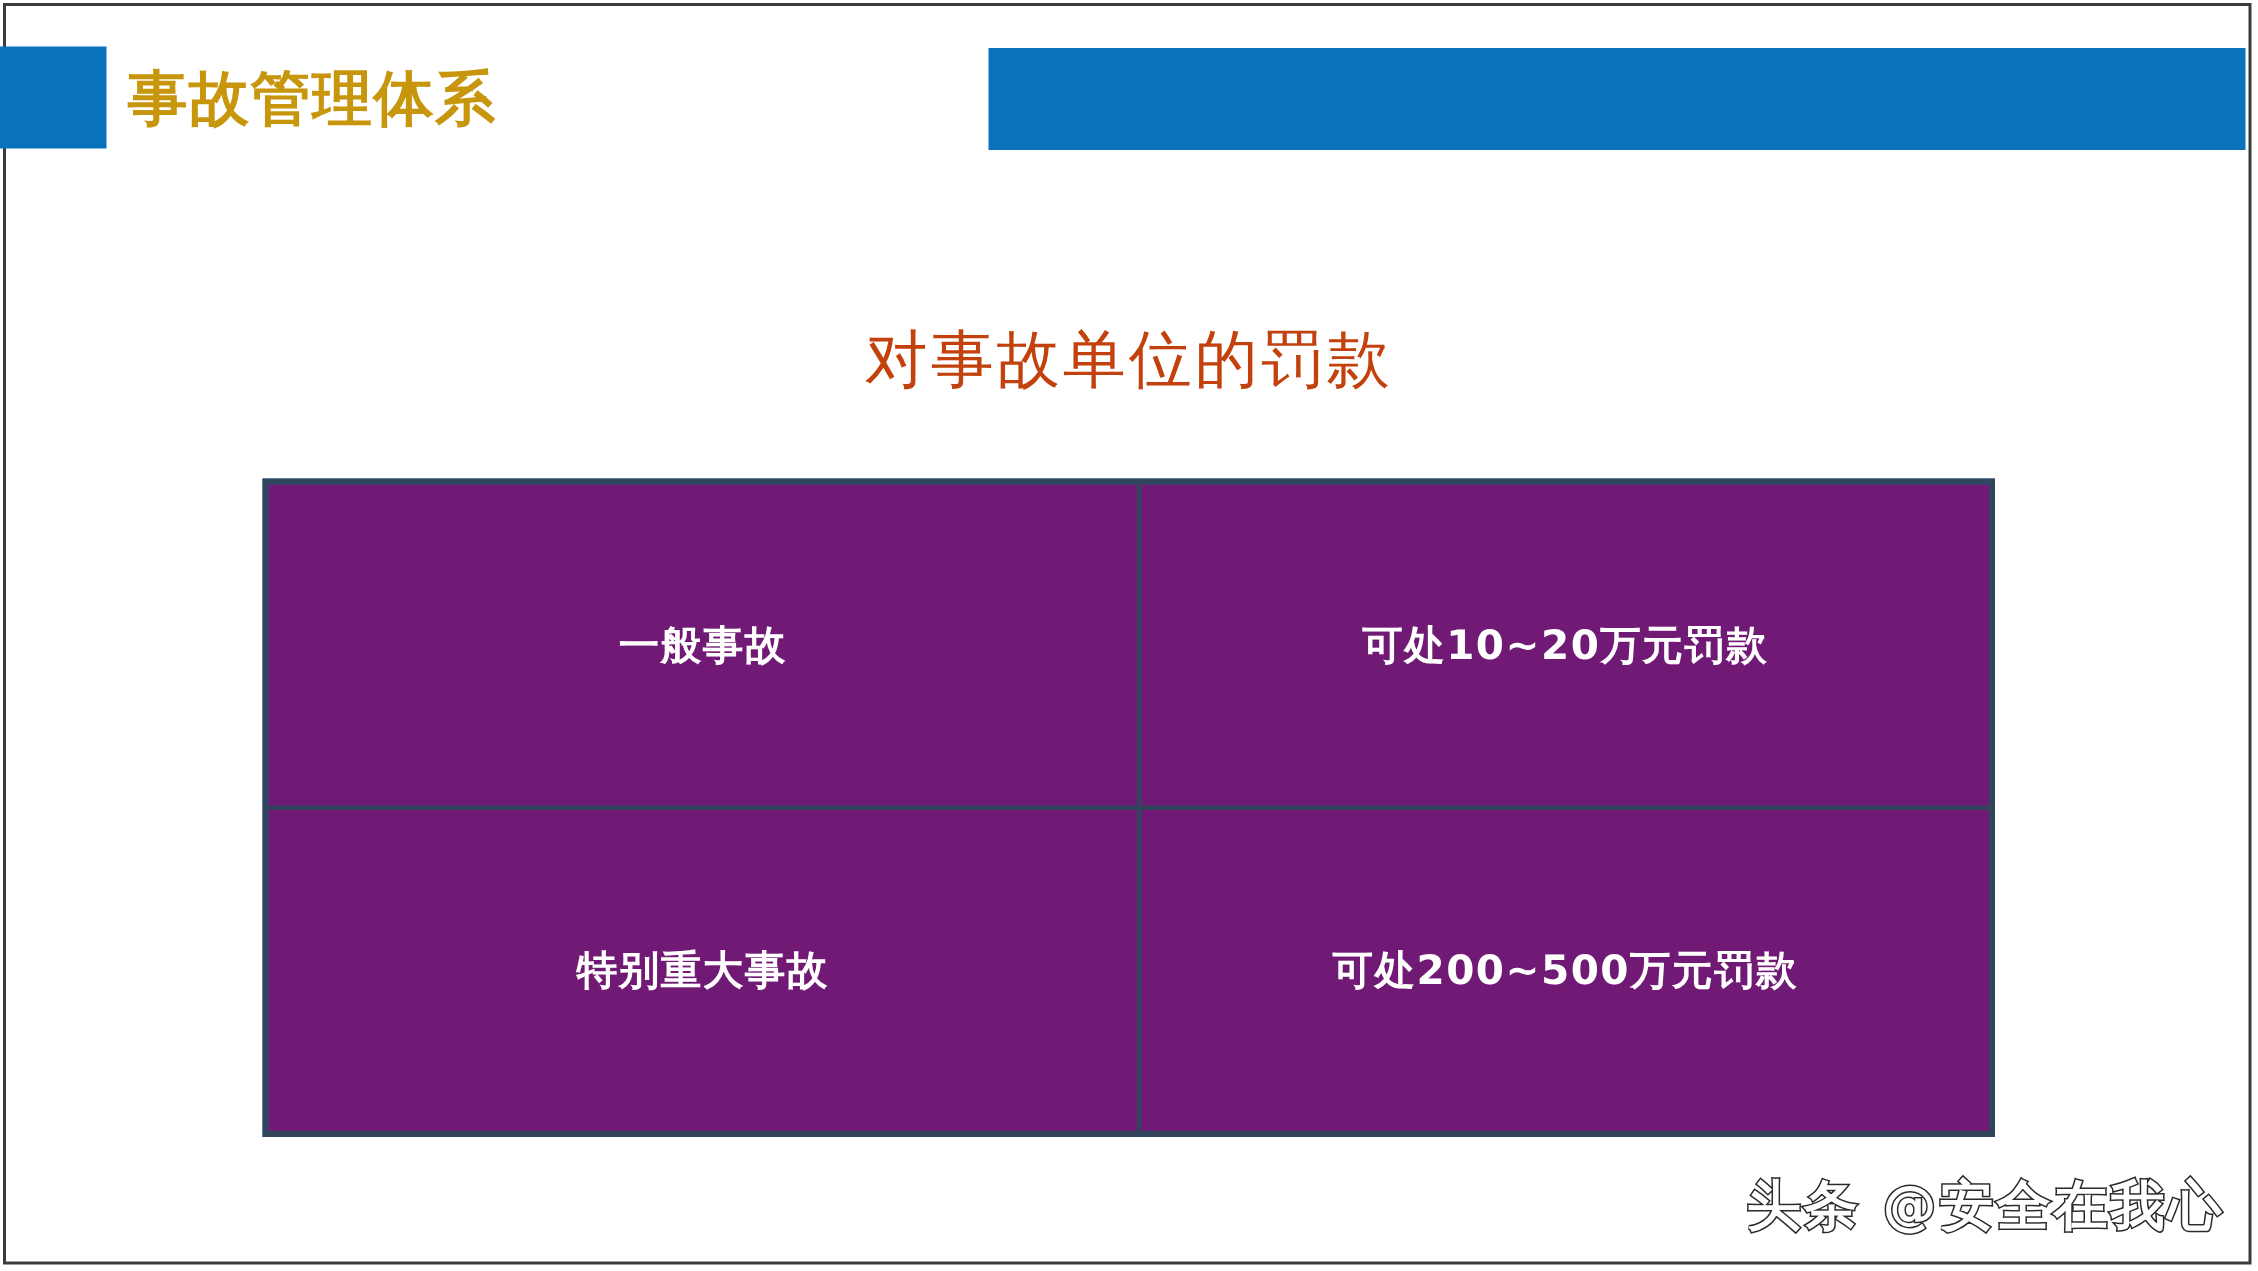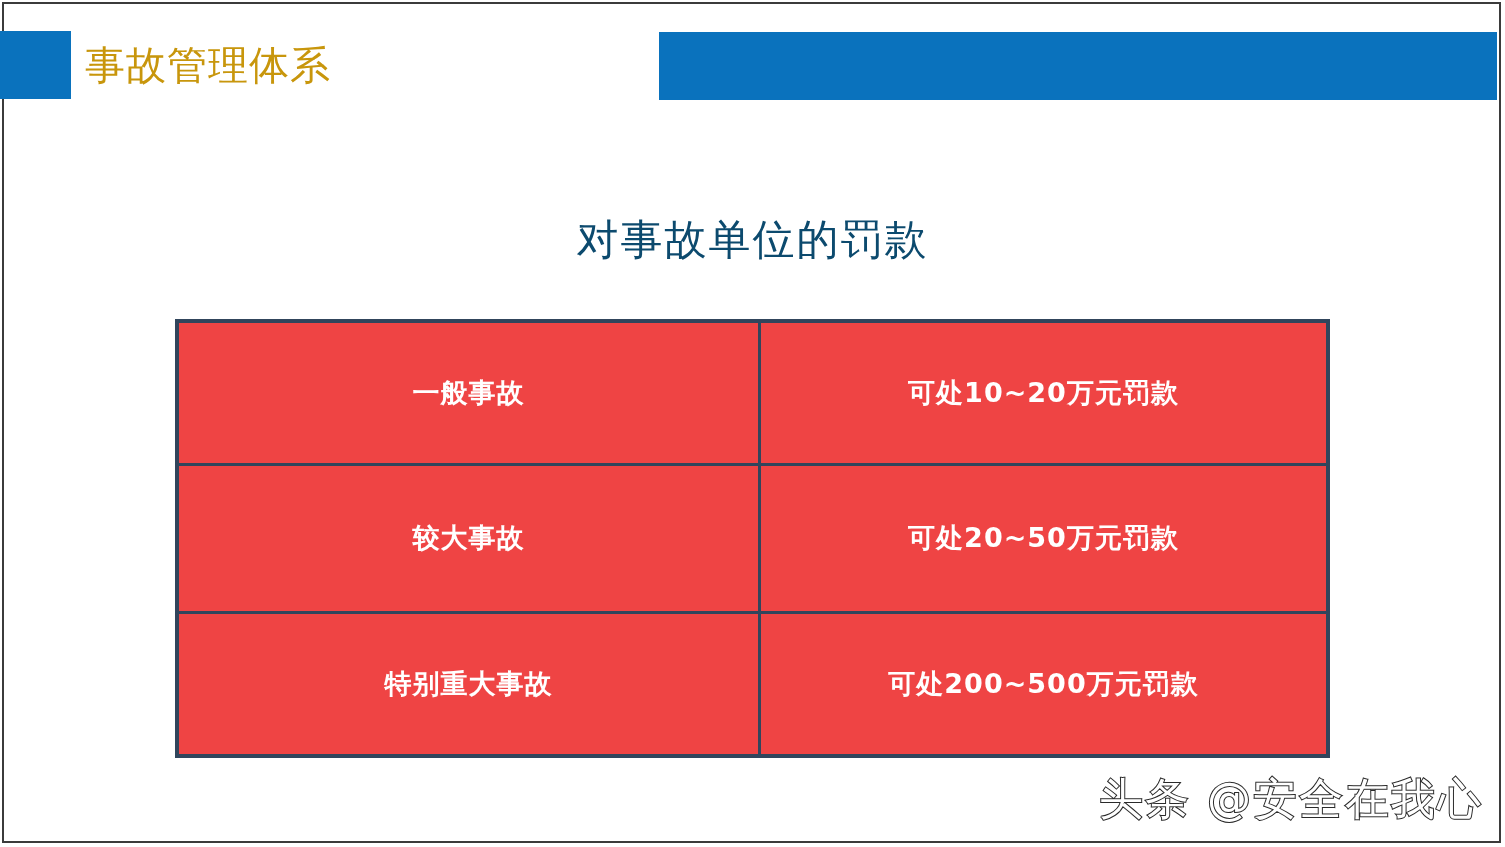--- a/index.html
+++ b/index.html
@@ -53,36 +53,36 @@
   }
   .header-title {
     position: absolute;
     left: 85px;
     top: 34px;
     width: 560px;
     height: 62px;
     display: flex;
     align-items: center;
     font-size: 40px;
-    font-weight: normal;
+    font-weight: bold;
     color: #c8960c;
     letter-spacing: 1px;
     white-space: nowrap;
   }
 
   
   .section-heading {
     position: absolute;
     left: 0px;
     top: 212px;
     width: 1505px;
     text-align: center;
     font-size: 42px;
     font-weight: normal;
-    color: #0c4a6e;
+    color: #c2410c;
     letter-spacing: 2px;
   }
 
   
   .fine-table {
     position: absolute;
     left: 175px;
     top: 319px;
     width: 1155px;
     height: 439px;
@@ -91,21 +91,21 @@
     border-collapse: collapse;
     background: #0c72bd;
   }
   .fine-table table {
     width: 100%;
     height: 100%;
     border-collapse: collapse;
     table-layout: fixed;
   }
   .fine-table td {
-    background: #ef4444;
+    background: #701a75;
     color: #ffffff;
     text-align: center;
     vertical-align: middle;
     font-size: 27px;
     font-weight: bold;
     letter-spacing: 1px;
     border: 3px solid #31455c;
   }
   .fine-table tr:first-child td { border-top: none; }
   .fine-table tr:last-child td { border-bottom: none; }
@@ -116,22 +116,22 @@
   .fine-table td:last-child {
     border-right: none;
     margin-top: 44px;
   }
 
   
   .watermark {
     position: absolute;
     right: 22px;
     bottom: 18px;
-    font-size: 44px;
-    font-weight: normal;
+    font-size: 36px;
+    font-weight: bold;
     color: #ffffff;
     letter-spacing: 2px;
     white-space: nowrap;
     -webkit-text-stroke: 2px #2b2b2b;
     paint-order: stroke fill;
     text-shadow: 0 0 1px #2b2b2b;
   }
 </style>
 </head>
 <body>
@@ -147,24 +147,20 @@
   <div class="section-heading">对事故单位的罚款</div>
 
   <div class="fine-table">
     <table>
       <tbody>
         <tr>
           <td>一般事故</td>
           <td>可处10~20万元罚款</td>
         </tr>
         <tr>
-          <td>较大事故</td>
-          <td>可处20~50万元罚款</td>
-        </tr>
-        <tr>
           <td>特别重大事故</td>
           <td>可处200~500万元罚款</td>
         </tr>
       </tbody>
     </table>
   </div>
 
   <div class="watermark">头条 @安全在我心</div>
 
 </div>

